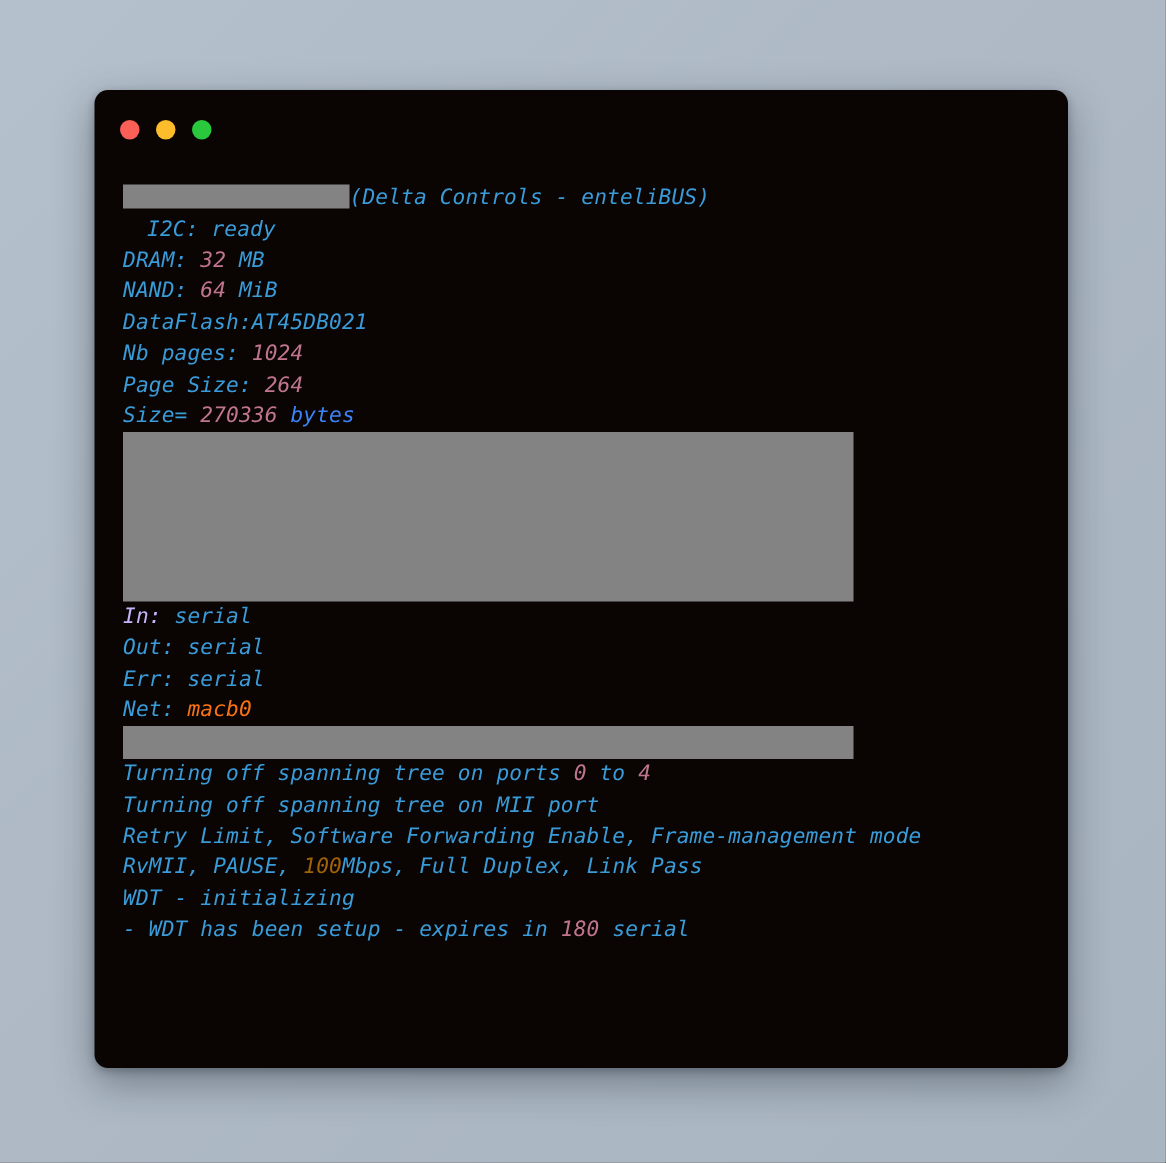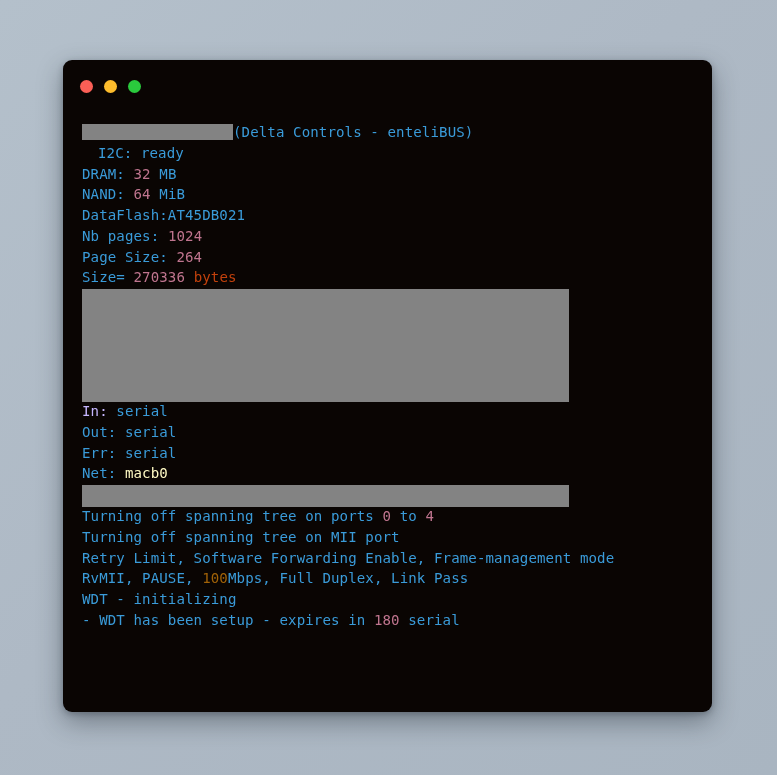--- a/index.html
+++ b/index.html
@@ -57,20 +57,21 @@
 
   
   .term {
     position: absolute;
     left: 0;
     top: 46px;
     right: 0;
     bottom: 0;
     padding: 16px 23px 0 19px;
     box-sizing: border-box;
+    font-style: italic;
   }
 
   .line {
     font-size: 14.1px;
     line-height: 20.75px;
     white-space: pre;
     color: #3a9bd9;
     letter-spacing: 0.1px;
     height: 20.75px;
   }
@@ -129,31 +130,31 @@
     <div class="line"><span class="blu" style="color: rgb(58, 155, 217);">DRAM:</span><span class="blu" style="color: rgb(58, 155, 217);"> </span><span class="num" style="color: rgb(192, 117, 143);">32</span><span class="blu" style="color: rgb(58, 155, 217);"> </span><span class="blu" style="color: rgb(58, 155, 217);">MB</span></div>
 
     <div class="line"><span class="blu" style="color: rgb(58, 155, 217);">NAND:</span><span class="blu" style="color: rgb(58, 155, 217);"> </span><span class="num" style="color: rgb(192, 117, 143);">64</span><span class="blu" style="color: rgb(58, 155, 217);"> </span><span class="blu" style="color: rgb(58, 155, 217);">MiB</span></div>
 
     <div class="line"><span class="blu" style="color: rgb(58, 155, 217);">DataFlash:</span><span class="blu" style="color: rgb(58, 155, 217);">AT45DB021</span></div>
 
     <div class="line"><span class="blu" style="color: rgb(58, 155, 217);">Nb pages:</span><span class="blu" style="color: rgb(58, 155, 217);"> </span><span class="num" style="color: rgb(192, 117, 143);">1024</span></div>
 
     <div class="line"><span class="blu" style="color: rgb(58, 155, 217);">Page Size:</span><span class="blu" style="color: rgb(58, 155, 217);"> </span><span class="num" style="color: rgb(192, 117, 143); text-align: center;">264</span></div>
 
-    <div class="line"><span class="blu" style="color: rgb(58, 155, 217);">Size=</span><span class="blu" style="color: rgb(58, 155, 217);"> </span><span class="num" style="color: rgb(192, 117, 143);">270336</span><span class="blu" style="color: rgb(58, 155, 217);"> </span><span class="blu" style="color: #c2410c;">bytes</span></div>
+    <div class="line"><span class="blu" style="color: rgb(58, 155, 217);">Size=</span><span class="blu" style="color: rgb(58, 155, 217);"> </span><span class="num" style="color: rgb(192, 117, 143);">270336</span><span class="blu" style="color: rgb(58, 155, 217);"> </span><span class="blu" style="color: #3b82f6;">bytes</span></div>
 
     <div class="line blockline"><span class="redact redact-block-big" style="background: rgb(131, 131, 131);"></span></div>
 
     <div class="line"><span class="blu" style="color: #c4b5fd;">In:</span><span class="blu" style="color: rgb(58, 155, 217);"> </span><span class="blu" style="color: rgb(58, 155, 217);">serial</span></div>
 
     <div class="line"><span class="blu" style="color: rgb(58, 155, 217);">Out:</span><span class="blu" style="color: rgb(58, 155, 217);"> </span><span class="blu" style="color: rgb(58, 155, 217);">serial</span></div>
 
     <div class="line"><span class="blu" style="color: rgb(58, 155, 217);">Err:</span><span class="blu" style="color: rgb(58, 155, 217);"> </span><span class="blu" style="color: rgb(58, 155, 217);">serial</span></div>
 
-    <div class="line"><span class="blu" style="color: rgb(58, 155, 217);">Net:</span><span class="blu" style="color: rgb(58, 155, 217);"> </span><span class="blu" style="color: #fef9c3;">macb0</span></div>
+    <div class="line"><span class="blu" style="color: rgb(58, 155, 217);">Net:</span><span class="blu" style="color: rgb(58, 155, 217);"> </span><span class="blu" style="color: #f97316;">macb0</span></div>
 
     <div class="line barline"><span class="redact redact-bar" style="background: rgb(131, 131, 131);"></span></div>
 
     <div class="line"><span class="blu" style="color: rgb(58, 155, 217);">Turning off spanning tree on ports </span><span class="num" style="color: rgb(192, 117, 143);">0</span><span class="blu" style="color: rgb(58, 155, 217);"> to </span><span class="num" style="color: rgb(192, 117, 143);">4</span></div>
     <div class="line"><span class="blu" style="color: rgb(58, 155, 217);">Turning off spanning tree on MII port</span></div>
     <div class="line"><span class="blu" style="color: rgb(58, 155, 217);">Retry Limit, Software Forwarding Enable, Frame-management mode</span></div>
     <div class="line"><span class="blu" style="color: rgb(58, 155, 217);">RvMII, PAUSE, </span><span class="num" style="color: #a16207;">100</span><span class="blu" style="color: rgb(58, 155, 217);">Mbps, Full Duplex, Link Pass</span></div>
     <div class="line"><span class="blu" style="color: rgb(58, 155, 217);">WDT - initializing</span></div>
     <div class="line"><span class="blu" style="color: rgb(58, 155, 217);">- WDT has been setup - expires in </span><span class="num" style="color: rgb(192, 117, 143);">180</span><span class="blu" style="color: rgb(58, 155, 217);"> serial</span></div>
 

